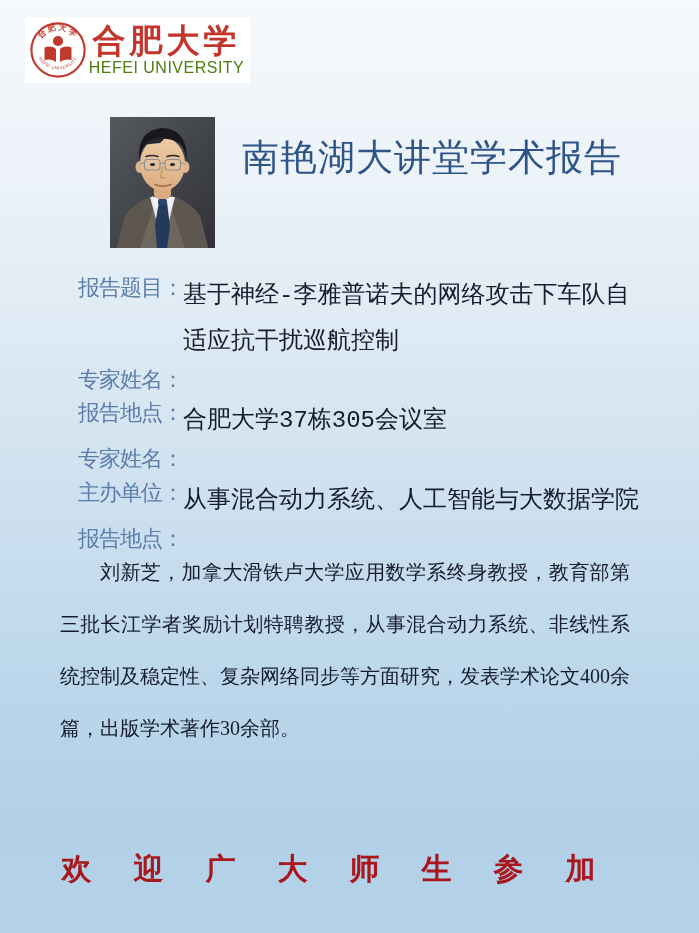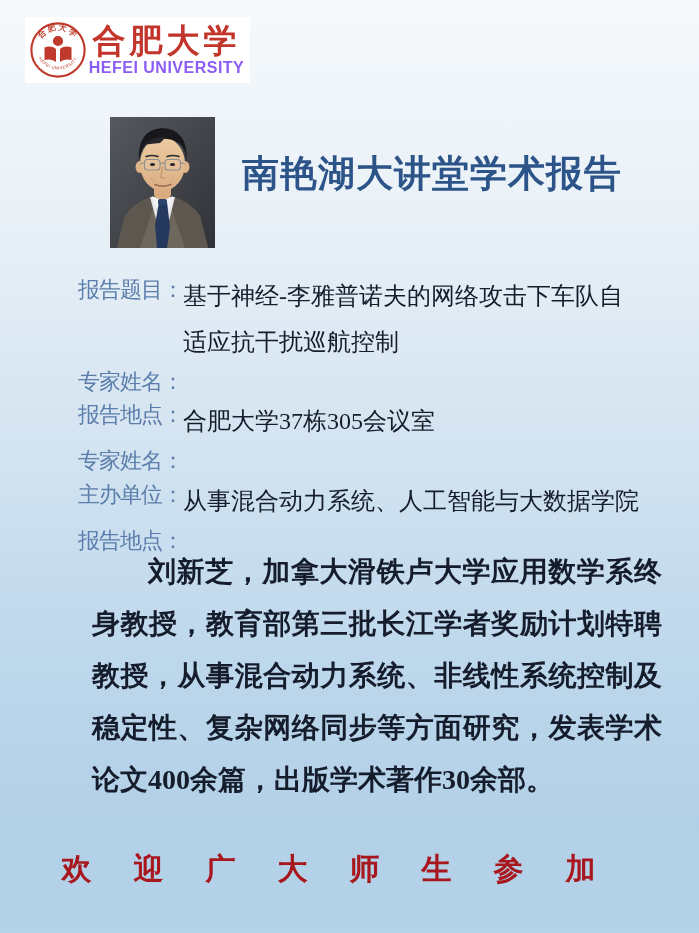--- a/index.html
+++ b/index.html
@@ -10,44 +10,44 @@
     font-family:"Liberation Serif","DejaVu Serif",serif;
   }
   
   .logo-box{
     position:absolute;left:25px;top:17px;width:225px;height:66px;
     background:#ffffff;display:flex;align-items:center;box-sizing:border-box;padding:3px 4px;
   }
   .seal{width:58px;height:58px;flex:none;}
   .logo-text{flex:1;display:flex;flex-direction:column;align-items:center;justify-content:center;}
   .logo-cn{font-size:33px;line-height:34px;font-weight:bold;color:#c3342a;letter-spacing:4px;white-space:nowrap;}
-  .logo-en{font-size:16px;line-height:17px;color:#8b5cf6;font-weight:700;letter-spacing:0.5px;
+  .logo-en{font-size:16px;line-height:17px;color:#4d7c0f;font-weight:400;letter-spacing:0.5px;
     font-family:"Liberation Sans","DejaVu Sans",sans-serif;white-space:nowrap;margin-top:1px;}
   
   .photo{position:absolute;left:110px;top:117px;width:105px;height:131px;}
   .photo svg{display:block;width:100%;height:100%;}
   
   .title{
-    position:absolute;left:240px;top:152px;width:384px;text-align:center;
-    font-size:37px;line-height:44px;color:#2c5488;font-weight:700;letter-spacing:1px;white-space:nowrap;
+    position:absolute;left:240px;top:136px;width:384px;text-align:center;
+    font-size:37px;line-height:44px;color:#2c5488;font-weight:400;letter-spacing:1px;white-space:nowrap;
   }
   
   .fields{position:absolute;left:78px;top:273px;width:568px;}
-  .field-row{display:flex;align-items:flex-start;}
+  .field-row{display:flex;align-items:flex-start;font-family:Liberation Mono, monospace;}
   .field-label{
     flex:0 0 97px;font-size:22px;line-height:33.4px;color:#5b7dab;
     letter-spacing:-1px;white-space:nowrap;
   }
   .field-value{
     flex:1;font-size:24px;line-height:46px;color:#151c2c;font-weight:500;
   }
   
   .bio{
-    position:absolute;left:92px;top:546px;width:570px;
-    font-size:28px;line-height:52px;color:#151c2c;font-weight:700;
+    position:absolute;left:60px;top:546px;width:570px;
+    font-size:20px;line-height:52px;color:#151c2c;font-weight:400;
     text-indent:2em;text-align:justify;
   }
   
   .footer{
     position:absolute;left:0;top:849px;width:699px;box-sizing:border-box;
     text-align:center;font-size:30px;font-weight:bold;color:#a8171d;letter-spacing:42px;white-space:nowrap;
   }
 </style>
 </head>
 <body>

